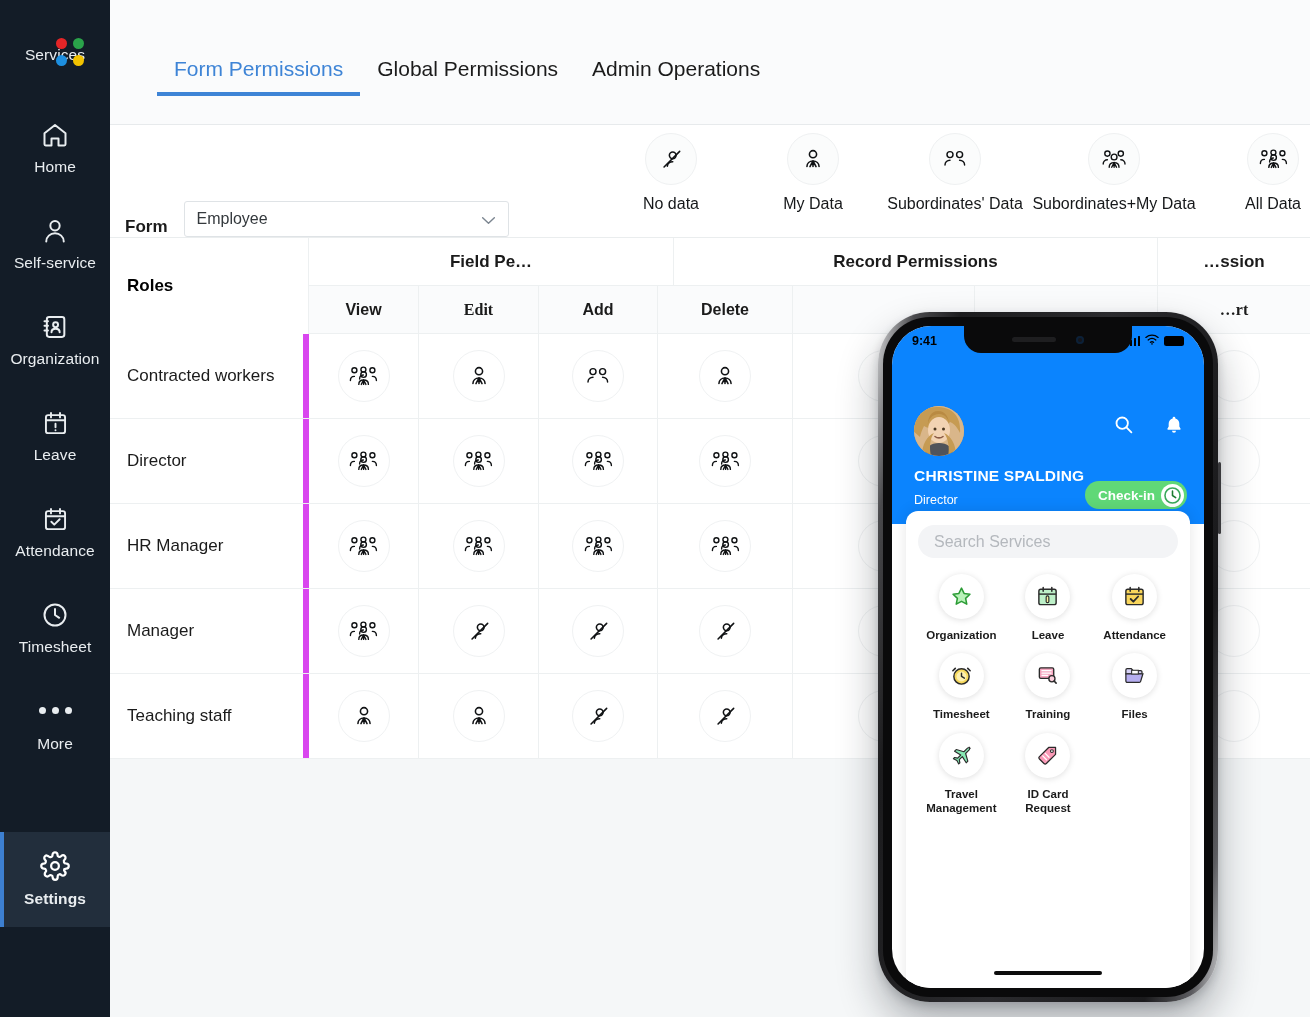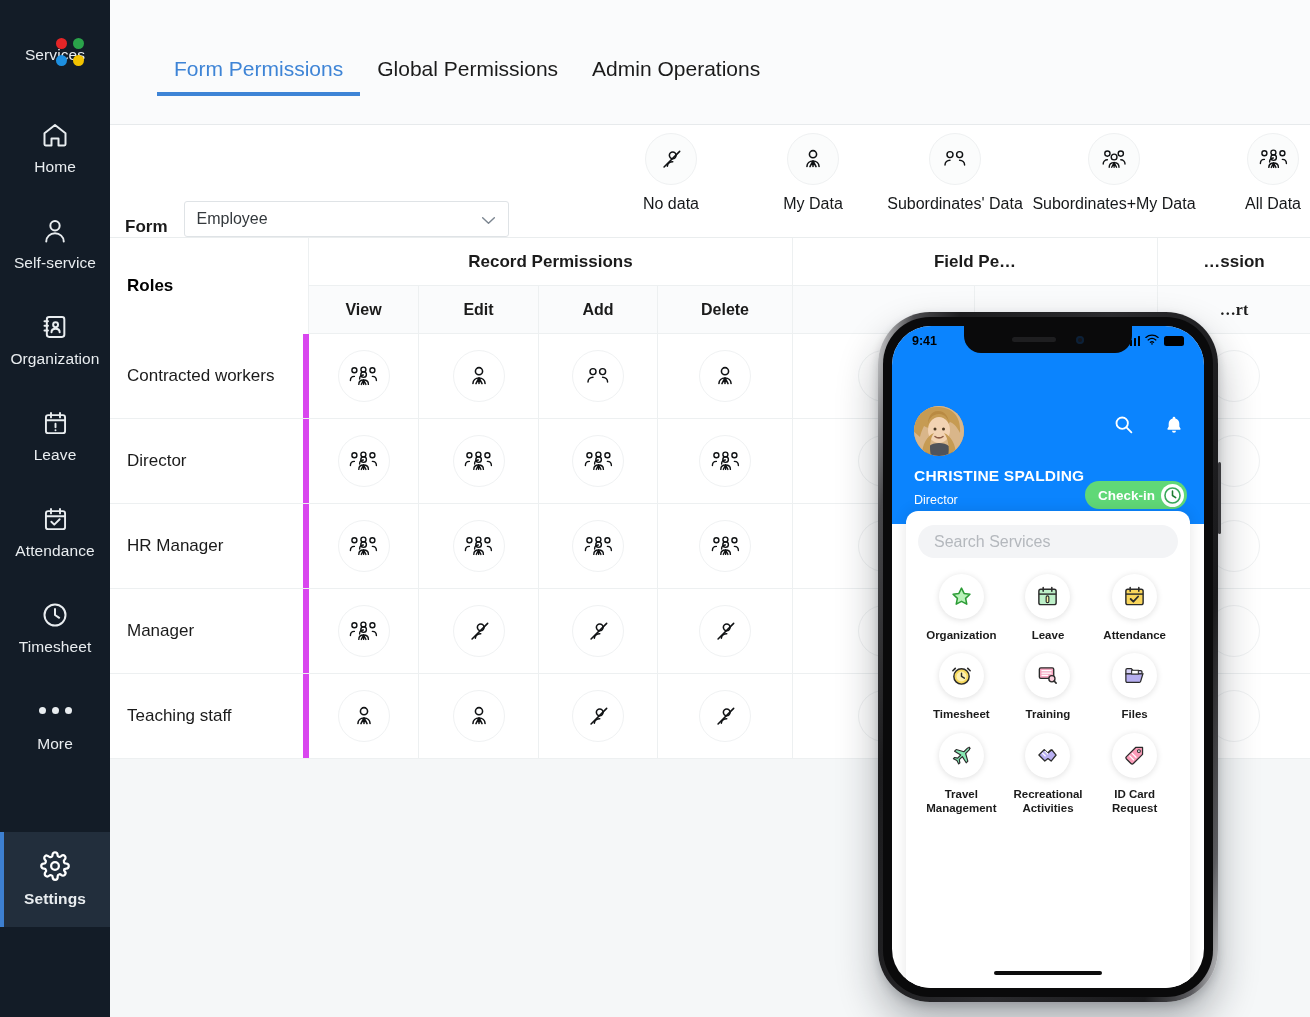--- a/index.html
+++ b/index.html
@@ -133,21 +133,21 @@
   }
   .grp.record { width: 484px; min-width:484px; }
   .grp.field  { width: 365px; min-width:365px; }
   .grp.imp    { width: 152px; min-width:152px; border-right:none; }
   .sub {
     display: flex; align-items: center; justify-content: center;
     font-size: 16px; font-weight: bold; color: #1b1b1b;
     border-right: 1px solid #edf0f1;
   }
   .sub.c1 { width:110px; min-width:110px;}
-  .sub.c2 { width:120px; min-width:120px;}
+  .sub.c2 { width:120px; min-width:120px;font-family:Liberation Serif, serif;}
   .sub.c3 { width:119px; min-width:119px;}
   .sub.c4 { width:135px; min-width:135px;}
   .sub.f1 { width:182px; min-width:182px;}
   .sub.f2 { width:183px; min-width:183px;}
   .sub.i1 { width:152px; min-width:152px; border-right:none;font-family:Liberation Serif, serif;}
 
   .row { display: flex; height: 85px; border-bottom: 1px solid #edf0f1; }
   .cell {
     display: flex; align-items: center; justify-content: center;
     border-right: 1px solid #edf0f1;
@@ -463,25 +463,25 @@
     </div>
   </div>
 
   <div class="tbl">
     <div style="display:flex;">
       <div class="roles-head">
         <span>Roles</span>
       </div>
       <div style="flex:1 1 auto;">
         <div class="hdr1">
+          <div class="grp field">
+            <span>Field Pe…</span>
+          </div>
           <div class="grp record">
             <span>Record Permissions</span>
-          </div>
-          <div class="grp field">
-            <span>Field Pe…</span>
           </div>
           <div class="grp imp">
             <span>…ssion</span>
           </div>
         </div>
         <div class="hdr2">
           <div class="sub c1">
                 <span>View</span>
               </div>
           <div class="sub c2">
@@ -976,31 +976,20 @@
           <div class="gitem">
             <span class="gcircle">
               <svg width="23" height="23" viewBox="0 0 24 24">
                     <path d="M21 4.5c-.9-1-2.3-.6-3.3.4l-3.2 3.2-8-2.3-1.7 1.7 6.4 4-3.2 3.2-3.2-.6-1.2 1.2 3.6 1.9 1.9 3.6 1.2-1.2-.6-3.2 3.2-3.2 4 6.4 1.7-1.7-2.3-8 3.2-3.2c1-1 1.4-2.4.5-3.3z" fill="#87e9b4" stroke="#2b2b2b" stroke-width="1.2" stroke-linejoin="round"></path>
                   </svg>
             </span>
             <span class="glabel" style="white-space:pre-line;">Travel
 Management</span>
           </div>
 
-          <div class="gitem">
-            <span class="gcircle">
-              <svg width="23" height="23" viewBox="0 0 24 24">
-                    <path d="M3 11.5 8.5 6l4 3.5 4-3.5 4.5 5.5-5.2 6.3-3.3-2.6-3.3 2.6z" fill="#b9b0f2" stroke="#2b2b2b" stroke-width="1.3" stroke-linejoin="round"></path>
-                    <path d="M8.5 6 12 9.6 15.6 6" stroke="#2b2b2b" stroke-width="1.2" fill="none"></path>
-                    <path d="M6.4 9.3 10 12.8M9 7.1l3.6 3.6" stroke="#fff" stroke-width="1.2"></path>
-                  </svg>
-            </span>
-            <span class="glabel" style="white-space:pre-line;">Recreational
-Activities</span>
-          </div>
 
           <div class="gitem">
             <span class="gcircle">
               <svg width="23" height="23" viewBox="0 0 24 24">
                     <path d="M20.4 3.6h-7.2L3.6 13.2a1.8 1.8 0 0 0 0 2.5l4.7 4.7a1.8 1.8 0 0 0 2.5 0l9.6-9.6z" fill="#fa9ab7" stroke="#2b2b2b" stroke-width="1.3" stroke-linejoin="round"></path>
                     <circle cx="16.6" cy="7.4" r="1.5" fill="#fff" stroke="#2b2b2b" stroke-width="1.1"></circle>
                     <path d="M7 12.4 11 16.4M9.6 9.8l4 4" stroke="#fff" stroke-width="1.3" stroke-linecap="round"></path>
                   </svg>
             </span>
             <span class="glabel" style="white-space:pre-line;">ID Card

